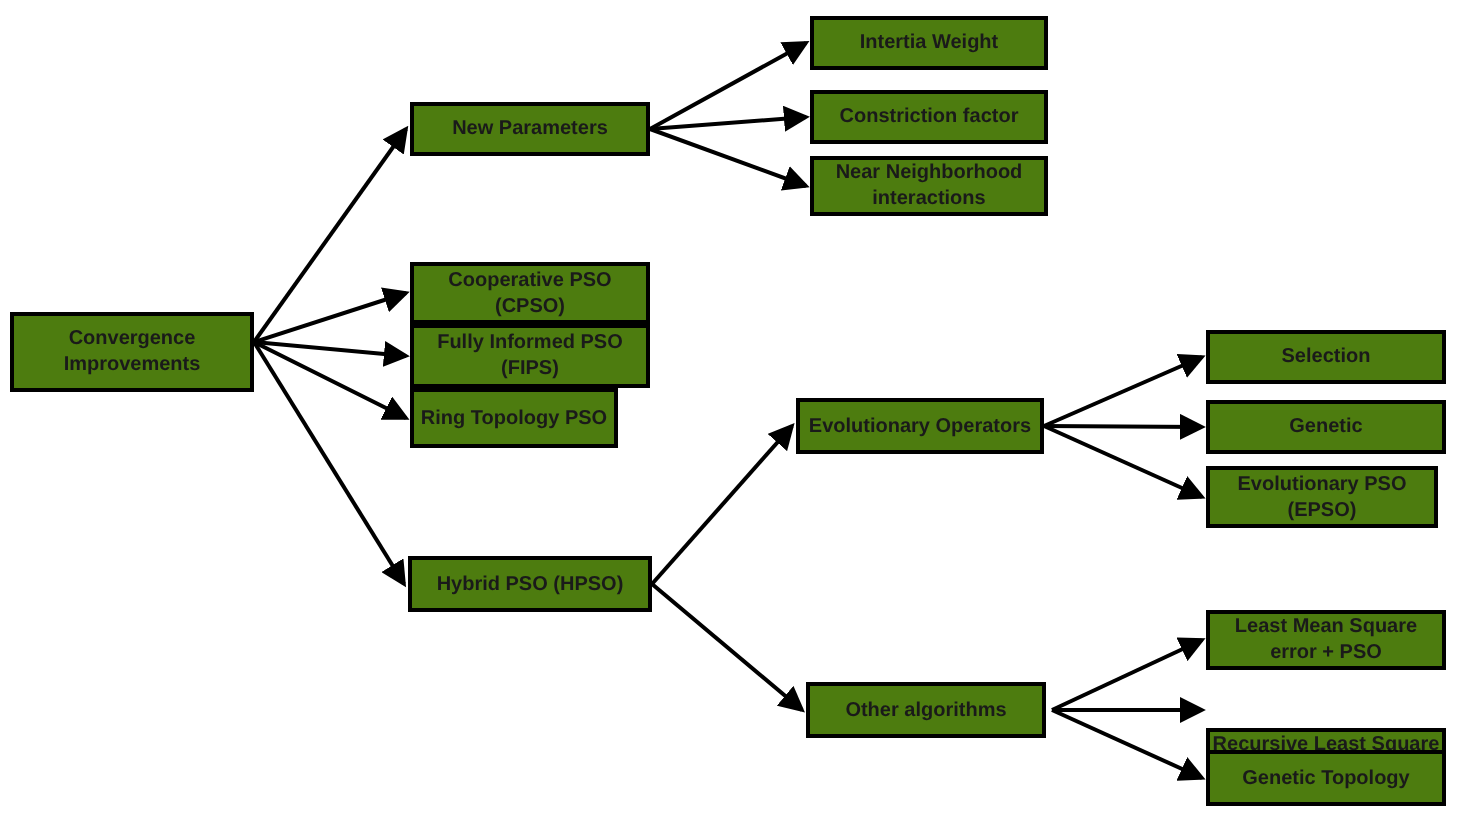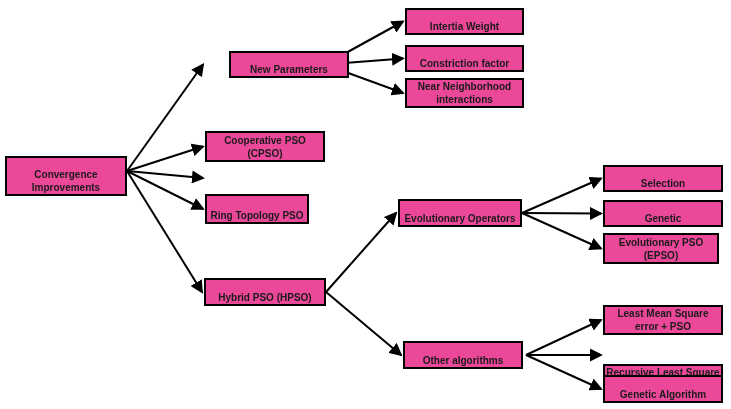--- a/index.html
+++ b/index.html
@@ -26,23 +26,23 @@
   .nodes-layer {
     position: absolute;
     left: 0; top: 0;
     width: 731px;
     height: 409px;
   }
   .node {
     position: absolute;
     box-sizing: border-box;
     border: 2px solid #000000;
-    background: #ec4899;
+    background: #4d7c0f;
     display: flex;
-    align-items: flex-end;
+    align-items: center;
     justify-content: center;
     text-align: center;
   }
   .node span {
     display: block;
     white-space: pre;
     font-weight: 700;
     font-size: 10px;
     line-height: 13px;
     color: #1a1a1a;
@@ -76,36 +76,40 @@
         <line x1="526" y1="355" x2="601" y2="320" stroke="#000000" stroke-width="2" marker-end="url(#arrowhead)"></line>
         <line x1="526" y1="355" x2="601" y2="355" stroke="#000000" stroke-width="2" marker-end="url(#arrowhead)"></line>
         <line x1="526" y1="355" x2="601" y2="389" stroke="#000000" stroke-width="2" marker-end="url(#arrowhead)"></line>
       </g>
   </svg>
   <div class="nodes-layer">
       <div class="node" style="left: 5px; top: 156px; width: 122px; height: 40px;">
         <span>Convergence
 Improvements</span>
       </div>
-      <div class="node" style="left: 205px; top: 51px; width: 120px; height: 27px; margin-left: 24px;">
+      <div class="node" style="left: 205px; top: 51px; width: 120px; height: 27px;">
         <span>New Parameters</span>
       </div>
       <div class="node" style="left: 405px; top: 8px; width: 119px; height: 27px;">
         <span>Intertia Weight</span>
       </div>
       <div class="node" style="left: 405px; top: 45px; width: 119px; height: 27px;">
         <span>Constriction factor</span>
       </div>
       <div class="node" style="left: 405px; top: 78px; width: 119px; height: 30px;">
         <span>Near Neighborhood
 interactions</span>
       </div>
       <div class="node" style="left: 205px; top: 131px; width: 120px; height: 31px;">
         <span>Cooperative PSO
 (CPSO)</span>
+      </div>
+      <div class="node" style="left: 205px; top: 162px; width: 120px; height: 32px;">
+        <span>Fully Informed PSO
+(FIPS)</span>
       </div>
       <div class="node" style="left: 205px; top: 194px; width: 104px; height: 30px;">
         <span>Ring Topology PSO</span>
       </div>
       <div class="node" style="left: 204px; top: 278px; width: 122px; height: 28px;">
         <span>Hybrid PSO (HPSO)</span>
       </div>
       <div class="node" style="left: 398px; top: 199px; width: 124px; height: 28px;">
         <span>Evolutionary Operators</span>
       </div>
@@ -124,16 +128,16 @@
       </div>
       <div class="node" style="left: 603px; top: 305px; width: 120px; height: 30px;">
         <span>Least Mean Square
 error + PSO</span>
       </div>
       <div class="node" style="left: 603px; top: 340px; width: 120px; height: 30px; margin-top: 24px;">
         <span>Recursive Least Square
 error + PSO</span>
       </div>
       <div class="node" style="left: 603px; top: 375px; width: 120px; height: 28px;">
-        <span>Genetic Algorithm</span>
+        <span>Genetic Topology</span>
       </div>
     </div>
 </div>
 
 </body></html>

